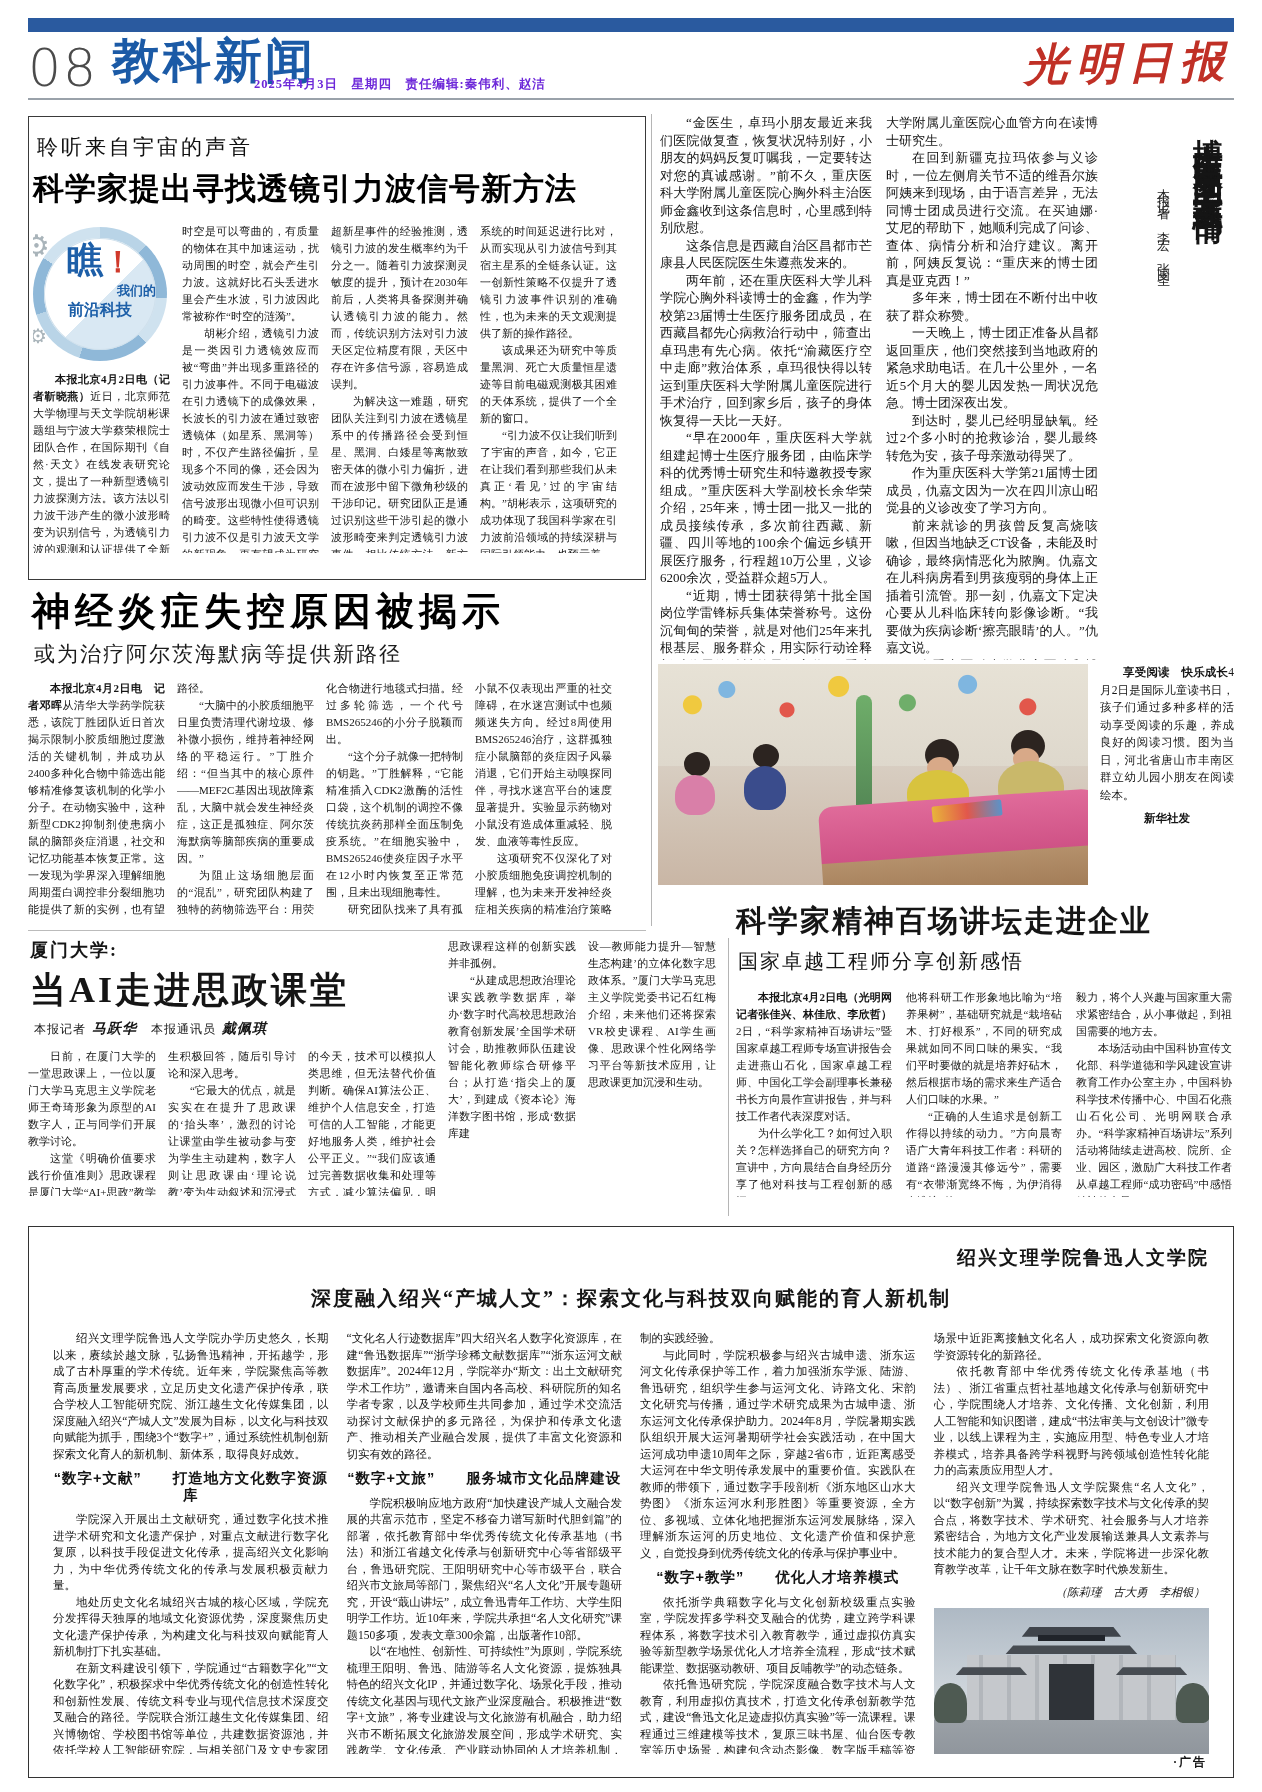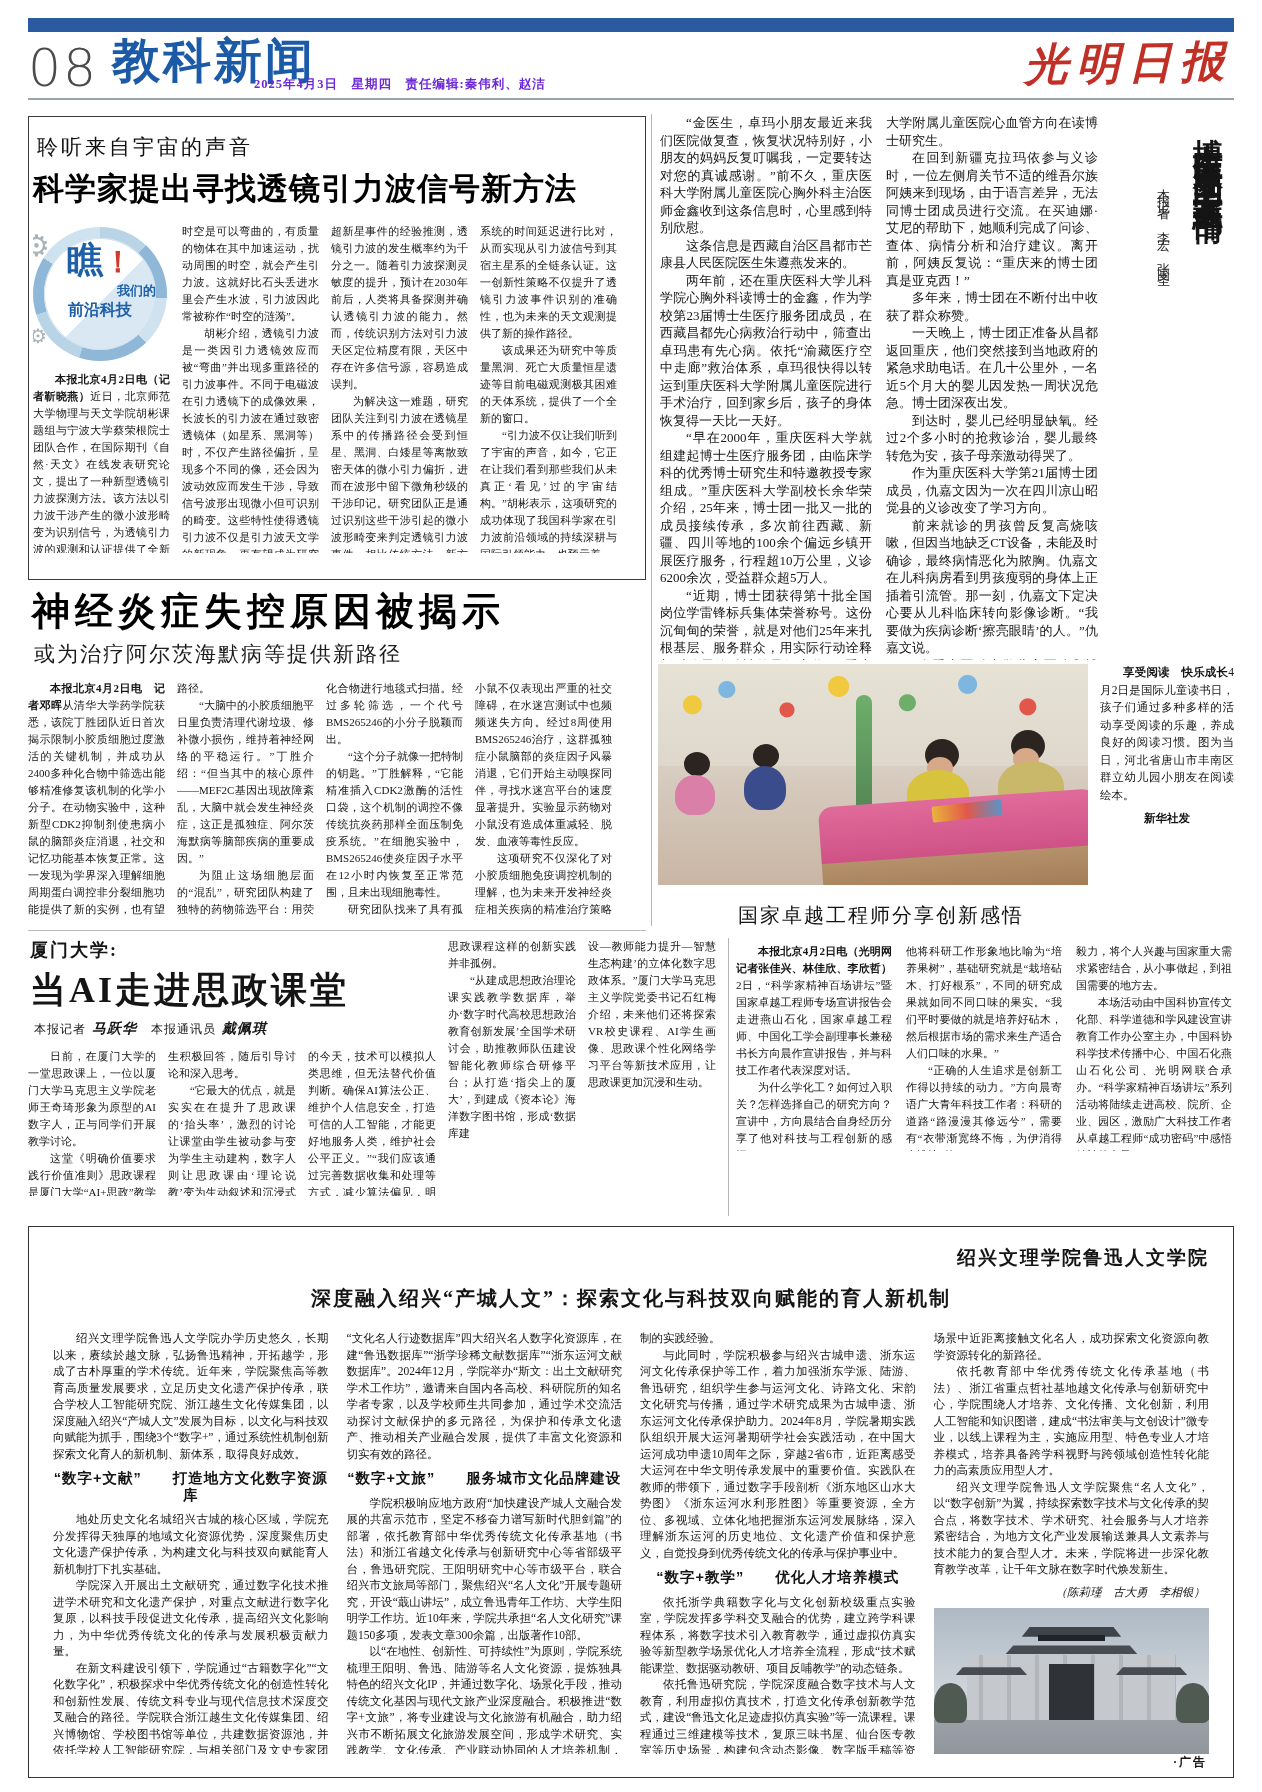--- a/index.html
+++ b/index.html
@@ -265,20 +265,21 @@
     <div class="col xmu-colTall">
       <p class="bp" style="text-indent:0;">思政课程这样的创新实践并非孤例。</p>
       <p class="bp">“从建成思想政治理论课实践教学数据库，举办‘数字时代高校思想政治教育创新发展’全国学术研讨会，助推教师队伍建设智能化教师综合研修平台；从打造‘指尖上的厦大’，到建成《资本论》海洋数字图书馆，形成‘数据库建</p>
     </div>
     <div class="col xmu-colTall">
       <p class="bp" style="text-indent:0;">设—教师能力提升—智慧生态构建’的立体化数字思政体系。”厦门大学马克思主义学院党委书记石红梅介绍，未来他们还将探索VR校史课程、AI学生画像、思政课个性化网络学习平台等新技术应用，让思政课更加沉浸和生动。</p>
     </div>
   </div>
 
   <div class="sci">
+    <div class="sci-headline">科学家精神百场讲坛走进企业</div>
     <div class="sci-sub">国家卓越工程师分享创新感悟</div>
     <div class="colrow sci-cols">
       <div class="col sci-col">
         <p class="bp"><span class="lead">本报北京4月2日电（光明网记者张佳兴、林佳欣、李欣哲）</span><span>2日，“科学家精神百场讲坛”暨国家卓越工程师专场宣讲报告会走进燕山石化，国家卓越工程师、中国化工学会副理事长兼秘书长方向晨作宣讲报告，并与科技工作者代表深度对话。</span></p>
         <p class="bp">为什么学化工？如何过入职关？怎样选择自己的研究方向？宣讲中，方向晨结合自身经历分享了他对科技与工程创新的感悟。</p>
       </div>
       <div class="col sci-col">
         <p class="bp" style="text-indent:0;">他将科研工作形象地比喻为“培养果树”，基础研究就是“栽培砧木、打好根系”，不同的研究成果就如同不同口味的果实。“我们平时要做的就是培养好砧木，然后根据市场的需求来生产适合人们口味的水果。”</p>
         <p class="bp">“正确的人生追求是创新工作得以持续的动力。”方向晨寄语广大青年科技工作者：科研的道路“路漫漫其修远兮”，需要有“衣带渐宽终不悔，为伊消得人憔悴”的</p>
       </div>
@@ -289,22 +290,22 @@
     </div>
   </div>
 
   <div class="sx-box">
     <div class="sx-kicker">绍兴文理学院鲁迅人文学院</div>
     <div class="sx-headline">深度融入绍兴“产城人文”：探索文化与科技双向赋能的育人新机制</div>
     <div class="colrow sx-cols">
       <div class="col sx-col">
         <p class="bp">绍兴文理学院鲁迅人文学院办学历史悠久，长期以来，赓续於越文脉，弘扬鲁迅精神，开拓越学，形成了古朴厚重的学术传统。近年来，学院聚焦高等教育高质量发展要求，立足历史文化遗产保护传承，联合学校人工智能研究院、浙江越生文化传媒集团，以深度融入绍兴“产城人文”发展为目标，以文化与科技双向赋能为抓手，围绕3个“数字+”，通过系统性机制创新探索文化育人的新机制、新体系，取得良好成效。</p>
         <div class="sx-h">“数字+文献”　　打造地方文化数字资源库</div>
+        <p class="bp">学院深入开展出土文献研究，通过数字化技术推进学术研究和文化遗产保护，对重点文献进行数字化复原，以科技手段促进文化传承，提高绍兴文化影响力，为中华优秀传统文化的传承与发展积极贡献力量。</p>
         <p class="bp">地处历史文化名城绍兴古城的核心区域，学院充分发挥得天独厚的地域文化资源优势，深度聚焦历史文化遗产保护传承，为构建文化与科技双向赋能育人新机制打下扎实基础。</p>
-        <p class="bp">学院深入开展出土文献研究，通过数字化技术推进学术研究和文化遗产保护，对重点文献进行数字化复原，以科技手段促进文化传承，提高绍兴文化影响力，为中华优秀传统文化的传承与发展积极贡献力量。</p>
         <p class="bp">在新文科建设引领下，学院通过“古籍数字化”“文化数字化”，积极探求中华优秀传统文化的创造性转化和创新性发展、传统文科专业与现代信息技术深度交叉融合的路径。学院联合浙江越生文化传媒集团、绍兴博物馆、学校图书馆等单位，共建数据资源池，并依托学校人工智能研究院，与相关部门及文史专家团队联合攻关，实现政校联动、院馆协同。近年来，学院与浙江越生文化传媒集团共同建成“王阳明心学·法书遗墨文献数据库”“蔡元培先生数字纪念馆”“陆游文献数据库”和</p>
       </div>
       <div class="col sx-col">
         <p class="bp" style="text-indent:0;">“文化名人行迹数据库”四大绍兴名人数字化资源库，在建“鲁迅数据库”“浙学珍稀文献数据库”“浙东运河文献数据库”。2024年12月，学院举办“斯文：出土文献研究学术工作坊”，邀请来自国内各高校、科研院所的知名学者专家，以及学校师生共同参加，通过学术交流活动探讨文献保护的多元路径，为保护和传承文化遗产、推动相关产业融合发展，提供了丰富文化资源和切实有效的路径。</p>
         <div class="sx-h">“数字+文旅”　　服务城市文化品牌建设</div>
         <p class="bp">学院积极响应地方政府“加快建设产城人文融合发展的共富示范市，坚定不移奋力谱写新时代胆剑篇”的部署，依托教育部中华优秀传统文化传承基地（书法）和浙江省越文化传承与创新研究中心等省部级平台，鲁迅研究院、王阳明研究中心等市级平台，联合绍兴市文旅局等部门，聚焦绍兴“名人文化”开展专题研究，开设“蕺山讲坛”，成立鲁迅青年工作坊、大学生阳明学工作坊。近10年来，学院共承担“名人文化研究”课题150多项，发表文章300余篇，出版著作10部。</p>
         <p class="bp">以“在地性、创新性、可持续性”为原则，学院系统梳理王阳明、鲁迅、陆游等名人文化资源，提炼独具特色的绍兴文化IP，并通过数字化、场景化手段，推动传统文化基因与现代文旅产业深度融合。积极推进“数字+文旅”，将专业建设与文化旅游有机融合，助力绍兴市不断拓展文化旅游发展空间，形成学术研究、实践教学、文化传承、产业联动协同的人才培养机制，助推绍兴文旅产业高质量发展，为文旅融合高质量发展提供了可复</p>
       </div>
       <div class="col sx-col">
         <p class="bp" style="text-indent:0;">制的实践经验。</p>

